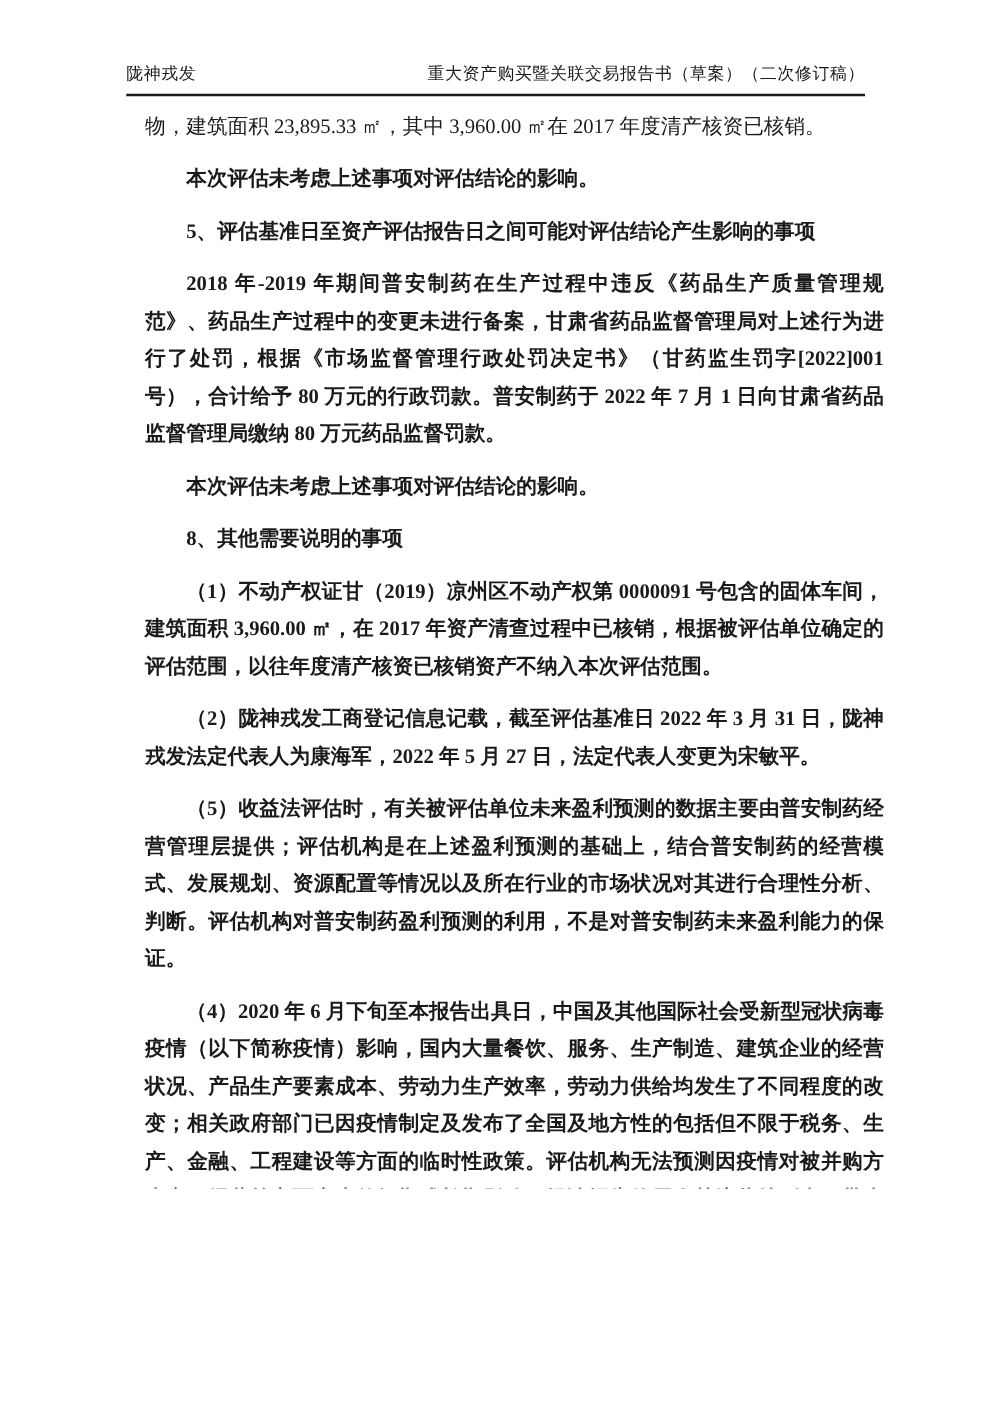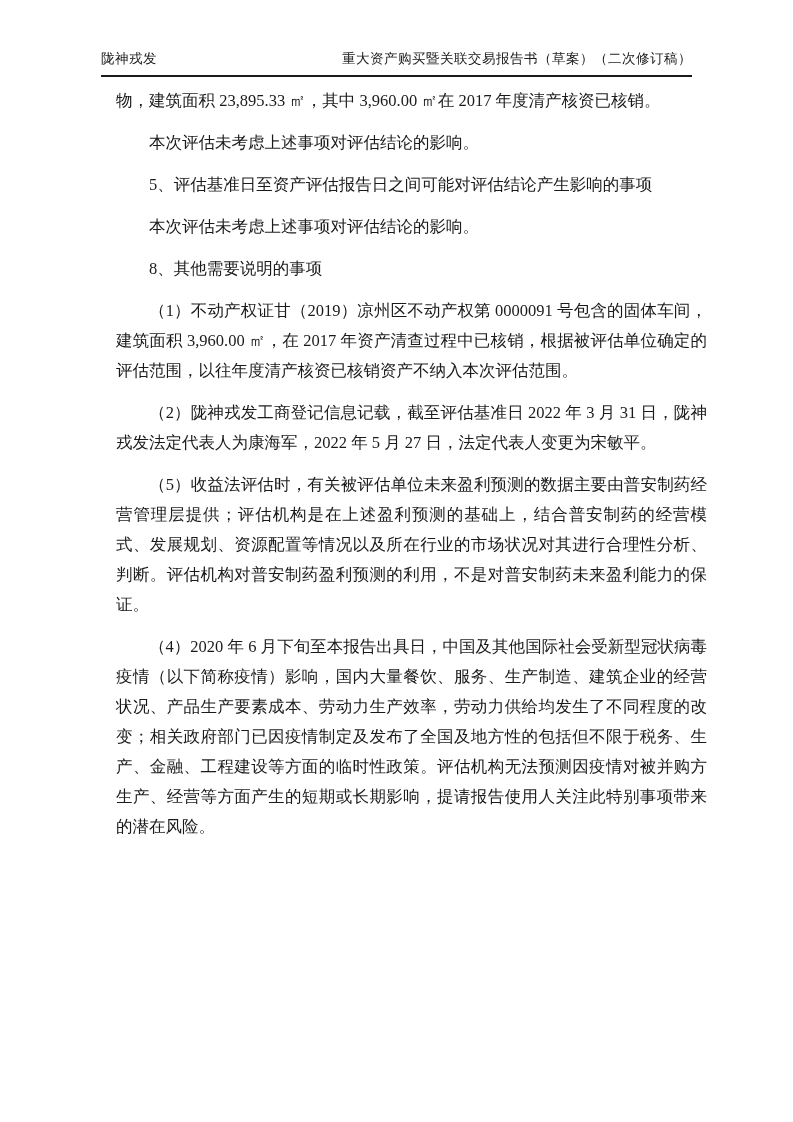--- a/index.html
+++ b/index.html
@@ -42,20 +42,21 @@
     margin-left: 15px;
   }
   .content p {
     margin: 0;
   }
   .content p + p {
     margin-top: 12px;
   }
   .content p.indent {
     text-indent: 2em;
+    font-weight: bold;
   }
   .footer {
     position: absolute;
     top: 1012px;
     right: 111px;
     font-size: 13.5px;
     font-weight: bold;
     letter-spacing: 0.5px;
   }
 </style>
@@ -66,20 +67,21 @@
 
   <div class="header">
     <span class="h-left">陇神戎发</span>
     <span class="h-right">重大资产购买暨关联交易报告书（草案）（二次修订稿）</span>
   </div>
 
   <div class="content">
     <p>物，建筑面积 23,895.33 ㎡，其中 3,960.00 ㎡在 2017 年度清产核资已核销。</p>
     <p class="indent">本次评估未考虑上述事项对评估结论的影响。</p>
     <p class="indent">5、评估基准日至资产评估报告日之间可能对评估结论产生影响的事项</p>
+    <p class="indent">2018 年-2019 年期间普安制药在生产过程中违反《药品生产质量管理规范》、药品生产过程中的变更未进行备案，甘肃省药品监督管理局对上述行为进行了处罚，根据《市场监督管理行政处罚决定书》（甘药监生罚字[2022]001 号），合计给予 80 万元的行政罚款。普安制药于 2022 年 7 月 1 日向甘肃省药品监督管理局缴纳 80 万元药品监督罚款。</p>
     <p class="indent">本次评估未考虑上述事项对评估结论的影响。</p>
     <p class="indent">8、其他需要说明的事项</p>
     <p class="indent">（1）不动产权证甘（2019）凉州区不动产权第 0000091 号包含的固体车间，建筑面积 3,960.00 ㎡，在 2017 年资产清查过程中已核销，根据被评估单位确定的评估范围，以往年度清产核资已核销资产不纳入本次评估范围。</p>
     <p class="indent">（2）陇神戎发工商登记信息记载，截至评估基准日 2022 年 3 月 31 日，陇神戎发法定代表人为康海军，2022 年 5 月 27 日，法定代表人变更为宋敏平。</p>
     <p class="indent">（5）收益法评估时，有关被评估单位未来盈利预测的数据主要由普安制药经营管理层提供；评估机构是在上述盈利预测的基础上，结合普安制药的经营模式、发展规划、资源配置等情况以及所在行业的市场状况对其进行合理性分析、判断。评估机构对普安制药盈利预测的利用，不是对普安制药未来盈利能力的保证。</p>
     <p class="indent">（4）2020 年 6 月下旬至本报告出具日，中国及其他国际社会受新型冠状病毒疫情（以下简称疫情）影响，国内大量餐饮、服务、生产制造、建筑企业的经营状况、产品生产要素成本、劳动力生产效率，劳动力供给均发生了不同程度的改变；相关政府部门已因疫情制定及发布了全国及地方性的包括但不限于税务、生产、金融、工程建设等方面的临时性政策。评估机构无法预测因疫情对被并购方生产、经营等方面产生的短期或长期影响，提请报告使用人关注此特别事项带来的潜在风险。</p>
   </div>
 
   <div class="footer">210 / 371</div>
 

